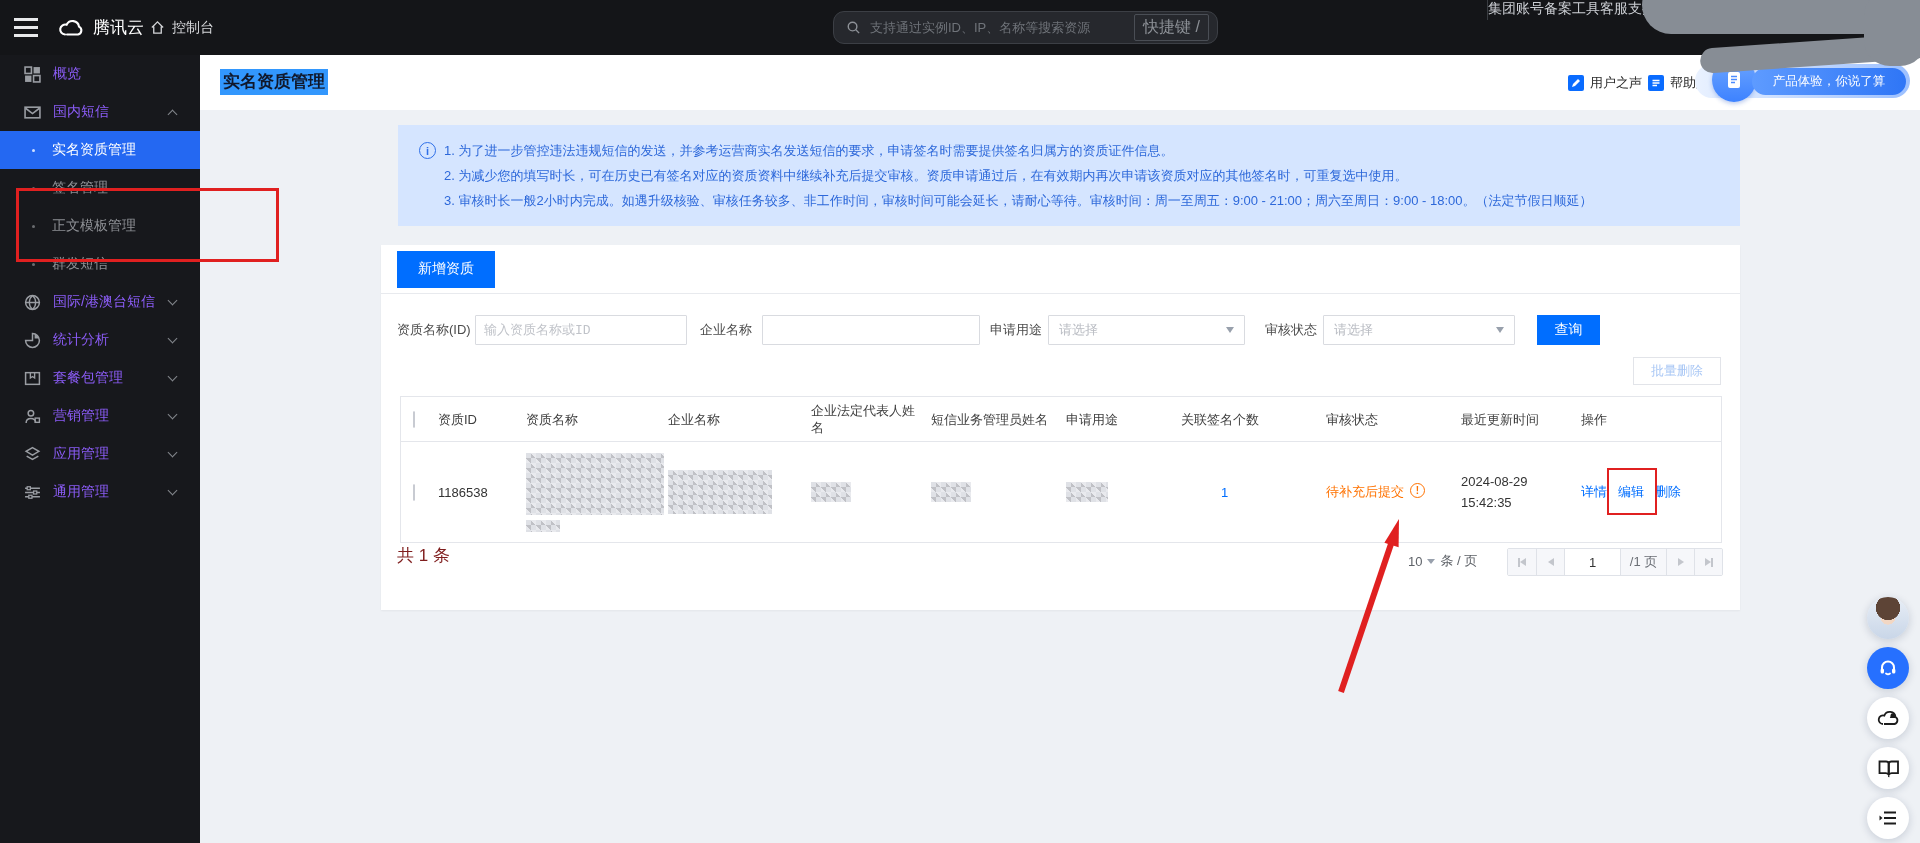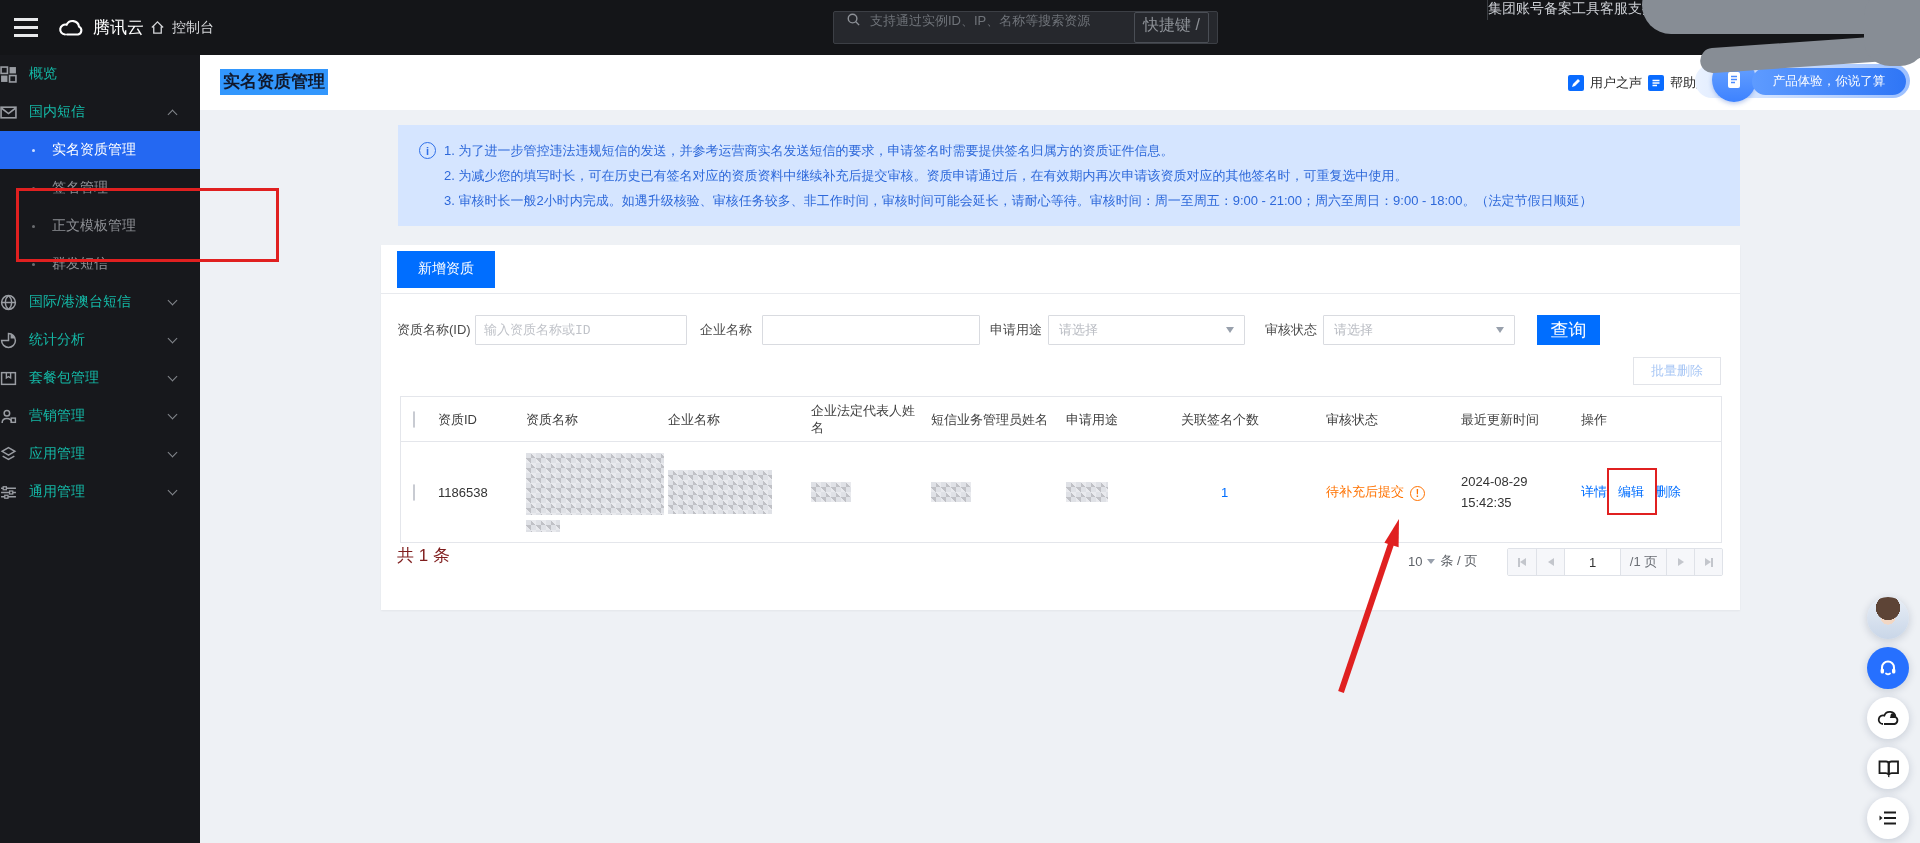--- a/index.html
+++ b/index.html
@@ -6,42 +6,42 @@
   html,body{width:1920px;height:843px}
   body{position:relative;font-family:"Liberation Sans","DejaVu Sans",sans-serif;background:#eef1f5;overflow:hidden}
   a{text-decoration:none}
 
   
   .topbar{position:absolute;left:0;top:0;width:1920px;height:55px;background:#141518;z-index:30}
   .hamburger{position:absolute;left:14px;top:18px;width:24px;height:19px;cursor:pointer}
   .hamburger span{display:block;width:24px;height:2.5px;background:#e8e9eb;margin-bottom:5.5px}
   .brand{position:absolute;left:58px;top:0;height:55px;display:flex;align-items:center;gap:9px;color:#fff;font-size:17px}
   .console-link{position:absolute;left:150px;top:0;height:55px;display:flex;align-items:center;gap:7px;color:#d4d5d8;font-size:14px}
-  .search-box{position:absolute;left:833px;top:11px;width:385px;height:33px;background:#26282d;border:1px solid #3c3f45;border-radius:2px;display:flex;padding:0 8px 0 12px;gap:9px}
+  .search-box{position:absolute;left:833px;top:11px;width:385px;height:33px;background:#26282d;border:1px solid #3c3f45;border-radius:11px;display:flex;align-items:center;padding:0 8px 0 12px;gap:9px}
   .search-ph{color:#6f7379;font-size:13px;flex:1;white-space:nowrap;overflow:hidden}
   .shortcut{border:1px solid #4a4e55;color:#8d9197;font-size:16px;padding:2px 8px;border-radius:2px;white-space:nowrap}
   .topnav{position:absolute;right:0;top:0;height:55px;display:flex;align-items:flex-start;padding-right:24px}
   .topnav .vsep{width:1px;height:20px;background:#3a3d42}
   .topnav a{color:#cbced3;font-size:14px;white-space:nowrap}
   .mosaic{background-color:#c9ccd2;background-image:
     linear-gradient(45deg,rgba(255,255,255,.30) 25%,transparent 25%,transparent 75%,rgba(255,255,255,.30) 75%),
     linear-gradient(45deg,rgba(0,0,0,.14) 25%,transparent 25%,transparent 75%,rgba(0,0,0,.14) 75%);
     background-size:10px 10px;background-position:0 0,5px 5px}
   .mosaic.dark{background-color:#3a3e45}
   .mosaic.blue{background-color:#2e66c9}
   .mosaic.light{background-color:#dfe1e6}
   .blob{position:absolute;background:#878d95;z-index:40}
   .blob1{left:1642px;top:-24px;width:292px;height:58px;border-radius:29px}
   .blob2{left:1700px;top:41px;width:228px;height:25px;border-radius:13px;transform:rotate(-4deg)}
   .blob3{left:1864px;top:-10px;width:62px;height:76px;border-radius:26px}
 
   
   .sidebar{position:absolute;left:0;top:55px;width:200px;height:788px;background:#17181c;z-index:10}
   .sidebar-title{color:#fff;font-size:16px;padding:19px 0 0 24px;height:63px}
-  .side-item{height:38px;display:flex;align-items:center;position:relative;gap:12px;color:#14b8a6;font-size:14px;cursor:pointer}
+  .side-item{height:38px;display:flex;align-items:center;position:relative;padding-left:24px;gap:12px;color:#8b5cf6;font-size:14px;cursor:pointer}
   .side-item .lbl{flex:1;white-space:nowrap;overflow:hidden}
   .sicon{width:17px;height:17px;flex:0 0 17px}
   .chev{width:7px;height:7px;border-right:1.5px solid #84878d;border-bottom:1.5px solid #84878d;margin-right:24px}
   .chev.up{transform:rotate(-135deg);margin-top:4px}
   .chev.down{transform:rotate(45deg);margin-top:-3px}
   .side-item.sub{padding-left:52px;color:#8e9095}
   .side-item.sub::before{content:"";position:absolute;left:32px;top:18px;width:3px;height:3px;border-radius:50%;background:#6a6c70}
   .side-item.selected{background:#2468f2;color:#fff}
   .side-item.selected::before{background:#cfe0ff}
 
@@ -65,32 +65,32 @@
   .card{position:absolute;left:181px;top:135px;width:1359px;height:365px;background:#fff;box-shadow:0 1px 2px rgba(0,0,0,.05)}
   .btn-row{height:49px;border-bottom:1px solid #e8eaee;display:flex;align-items:center;padding-left:16px}
   .btn-primary{background:#006eff;color:#fff;font-size:14px;height:37px;padding:0 21px;border:none;cursor:pointer}
   .filter-row{position:absolute;left:0;top:70px;height:30px;width:100%}
   .f-label{position:absolute;top:0;font-size:13px;color:#4b4b4b;line-height:30px;white-space:nowrap}
   .input,.select{position:absolute;top:0;height:30px;border:1px solid #d9dbe0;background:#fff;font-size:13px;border-radius:1px}
   .input{color:#333;padding:0 8px}
   .input::placeholder{color:#c0c3c9}
   .select{display:flex;align-items:center;justify-content:space-between;padding:0 10px;color:#b8bbc2;cursor:pointer}
   .caret{width:0;height:0;border-left:4.5px solid transparent;border-right:4.5px solid transparent;border-top:6px solid #98a0ac}
-  .btn-query{position:absolute;left:1156px;top:0;width:63px;height:30px;background:#006eff;color:#fff;font-size:18px;border:none;cursor:pointer}
+  .btn-query{position:absolute;left:1156px;top:0;width:63px;height:30px;background:#006eff;color:#fff;font-size:14px;border:none;cursor:pointer}
   .btn-batch{position:absolute;top:112px;right:19px;width:88px;height:28px;border:1px solid #e2e4e9;background:#fff;color:#a9c7f5;font-size:13px;cursor:pointer}
 
   .table{position:absolute;left:19px;top:151px;width:1322px;border:1px solid #e4e6eb}
   .tgrid{display:grid;grid-template-columns:37px 88px 142px 143px 120px 135px 115px 145px 135px 120px 142px;align-items:center}
   .thead{height:45px;border-bottom:1px solid #e4e6eb}
   .th{font-size:13px;color:#3e3e3e;line-height:17px;padding-right:8px}
   .trow{height:100px}
   .td{font-size:13px;color:#333;padding-right:6px}
   .cb{width:16px;height:16px;border:1px solid #c8cbd2;border-radius:2px;background:#fff;margin-left:12px;cursor:pointer}
   .link{color:#006eff;font-size:13px;cursor:pointer}
-  .status{color:#ff7200;display:flex;align-items:flex-end;gap:6px}
+  .status{color:#ff7200;display:flex;align-items:flex-start;gap:6px}
   .warn-icon{width:15px;height:15px;border:1.5px solid #ff7200;border-radius:50%;color:#ff7200;font-size:10px;font-weight:bold;display:flex;align-items:center;justify-content:center}
   .datecell{line-height:21px;color:#333}
   .actions{display:flex;gap:11px}
 
   .total{position:absolute;left:16px;top:299px;font-size:17px;color:#7f1d1d}
   .pagesize{position:absolute;left:1027px;top:307px;display:flex;align-items:center;gap:5px;font-size:13px;color:#5f6369;cursor:pointer}
   .pagesize .caret{border-top-width:5px}
   .pager{position:absolute;left:1126px;top:303px;height:28px;display:flex;border:1px solid #dfe2e8;border-radius:2px;overflow:hidden}
   .pager .cell{width:28px;height:26px;display:flex;align-items:center;justify-content:center;background:#f6f7fa;border-left:1px solid #dfe2e8;cursor:pointer}
   .pager .cell:first-child{border-left:none}

